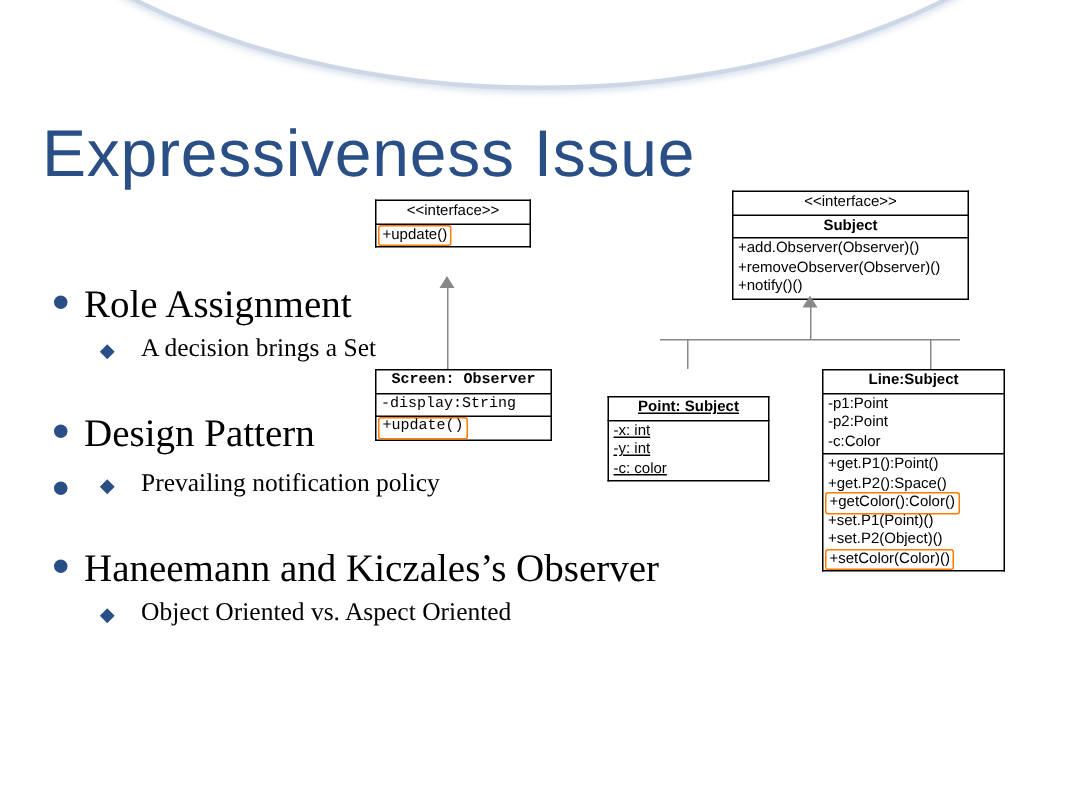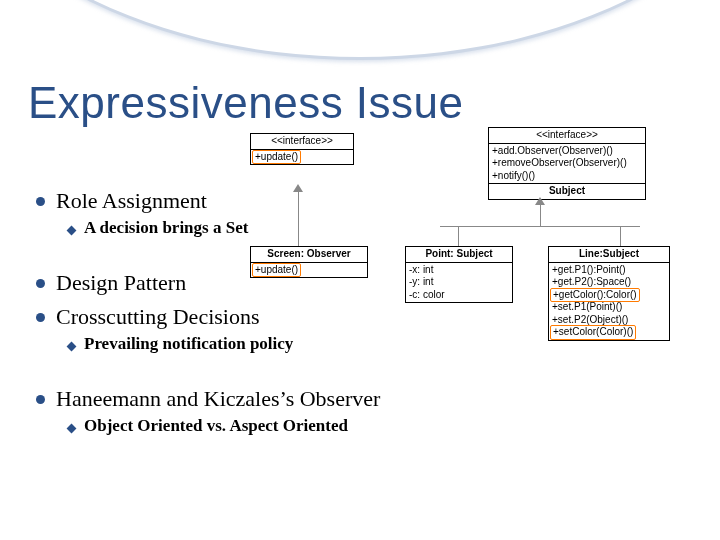--- a/index.html
+++ b/index.html
@@ -4,39 +4,39 @@
 <style>
   * { box-sizing: border-box; margin: 0; padding: 0; }
   html, body { width: 720px; height: 540px; overflow: hidden; font-family: "Times New Roman", Times, serif; background: #fff; color: #000; }
   .slide { position: relative; width: 720px; height: 540px; background: #fff; }
   .top-arc { position: absolute; top: -440px; left: -60px; width: 840px; height: 500px; border: 3px solid #cdd7e6; border-radius: 50%; background: #fff; box-shadow: 0 -6px 0 #9fb3d1, 0 2px 4px rgba(160,180,210,0.4); }
   .title { position: absolute; top: 78px; left: 28px; font-family: Arial, Helvetica, sans-serif; font-size: 44px; color: #2a4f87; font-weight: 400; letter-spacing: 0.5px; }
   .content { position: absolute; top: 188px; left: 32px; width: 660px; }
   ul.outer { list-style: none; }
   ul.outer > li { position: relative; padding-left: 24px; margin-bottom: 8px; }
   ul.outer > li::before { content: ""; position: absolute; left: 4px; top: 9px; width: 9px; height: 9px; background: #2a4f87; border-radius: 50%; }
-  ul.outer > li > .lbl { font-size: 22px; }
+  ul.outer > li > .lbl { font-size: 26px; }
   ul.inner { list-style: none; margin-top: 4px; margin-bottom: 14px; }
   ul.inner > li { position: relative; padding-left: 28px; }
   ul.inner > li::before { content: ""; position: absolute; left: 12px; top: 9px; width: 7px; height: 7px; background: #2a4f87; transform: rotate(45deg); }
-  ul.inner > li > .sub { font-size: 17px; font-weight: bold; }
+  ul.inner > li > .sub { font-size: 17px; font-weight: normal; margin-left: 10px; }
   .spacer { height: 18px; }
 
   
   .uml { position: absolute; font-family: Arial, Helvetica, sans-serif; font-size: 10px; line-height: 1.25; background: #fff; }
   .uml table { border-collapse: collapse; width: 100%; }
   .uml td { border: 1px solid #000; padding: 1px 3px; text-align: left; vertical-align: top; }
   .uml .head { text-align: center; font-weight: bold; }
   .uml .stereo { text-align: center; font-weight: normal; }
   .hl { display: inline-block; border: 1.5px solid #ff7a00; border-radius: 2px; padding: 0 2px; margin: -1px -2px; }
 
   .observer-iface { top: 133px; left: 250px; width: 104px; }
   .subject-iface  { top: 127px; left: 488px; width: 158px; }
-  .screen-box     { top: 246px; left: 250px; width: 118px; }
-  .point-box      { top: 246px; left: 405px; width: 108px; }
+  .screen-box     { top: 246px; left: 250px; width: 118px; font-family: Liberation Mono, monospace; }
+  .point-box      { top: 264px; left: 405px; width: 108px; text-decoration: underline; }
   .line-box       { top: 246px; left: 548px; width: 122px; }
 
   .uml-line { position: absolute; background: #888; }
   .vline1 { left: 298px; top: 190px; width: 1px; height: 56px; }
   .vline2 { left: 540px; top: 204px; width: 1px; height: 22px; }
   .hline1 { left: 440px; top: 226px; width: 200px; height: 1px; }
   .vline3 { left: 458px; top: 226px; width: 1px; height: 20px; }
   .vline4 { left: 620px; top: 226px; width: 1px; height: 20px; }
   .tri { position: absolute; width: 0; height: 0; border-left: 5px solid transparent; border-right: 5px solid transparent; border-bottom: 8px solid #888; }
   .tri1 { left: 293px; top: 184px; }
@@ -55,21 +55,20 @@
         <span class="lbl">Role Assignment</span>
         <ul class="inner">
             <li><span class="sub">A decision brings a Set</span></li>
           </ul>
       </li>
       <div class="spacer"></div>
       <li>
         <span class="lbl">Design Pattern</span>
       </li>
       <li>
-        <span class="lbl">Crosscutting Decisions</span>
         <ul class="inner">
             <li><span class="sub">Prevailing notification policy</span></li>
           </ul>
       </li>
       <div class="spacer"></div>
       <li>
         <span class="lbl">Haneemann and Kiczales’s Observer</span>
         <ul class="inner">
             <li><span class="sub">Object Oriented vs. Aspect Oriented</span></li>
           </ul>
@@ -90,46 +89,49 @@
       </table>
   </div>
 
   <div class="uml subject-iface">
     <table>
       <tbody>
           <tr>
             <td class="stereo">&lt;&lt;interface&gt;&gt;</td>
           </tr>
       <tr>
+            <td class="head">Subject</td>
+          </tr>
+      <tr>
             <td>
         <div>+add.Observer(Observer)()</div>
         <div>+removeObserver(Observer)()</div>
         <div>+notify()()</div>
       </td>
-          </tr>
-      <tr>
-            <td class="head">Subject</td>
           </tr>
     </tbody>
       </table>
   </div>
 
   <div class="uml-line vline1"></div>
   <div class="tri tri1"></div>
   <div class="uml-line vline2"></div>
   <div class="tri tri2"></div>
   <div class="uml-line hline1"></div>
   <div class="uml-line vline3"></div>
   <div class="uml-line vline4"></div>
 
   <div class="uml screen-box">
     <table>
       <tbody>
           <tr>
             <td class="head">Screen: Observer</td>
+          </tr>
+      <tr>
+            <td>-display:String</td>
           </tr>
       <tr>
             <td><span class="hl">+update()</span></td>
           </tr>
     </tbody>
       </table>
   </div>
 
   <div class="uml point-box">
     <table>
@@ -149,20 +151,27 @@
   </div>
 
   <div class="uml line-box">
     <table>
       <tbody>
           <tr>
             <td class="head">Line:Subject</td>
           </tr>
       <tr>
             <td>
+        <div>-p1:Point</div>
+        <div>-p2:Point</div>
+        <div>-c:Color</div>
+      </td>
+          </tr>
+      <tr>
+            <td>
         <div>+get.P1():Point()</div>
         <div>+get.P2():Space()</div>
         <div><span class="hl">+getColor():Color()</span></div>
         <div>+set.P1(Point)()</div>
         <div>+set.P2(Object)()</div>
         <div><span class="hl">+setColor(Color)()</span></div>
       </td>
           </tr>
     </tbody>
       </table>

